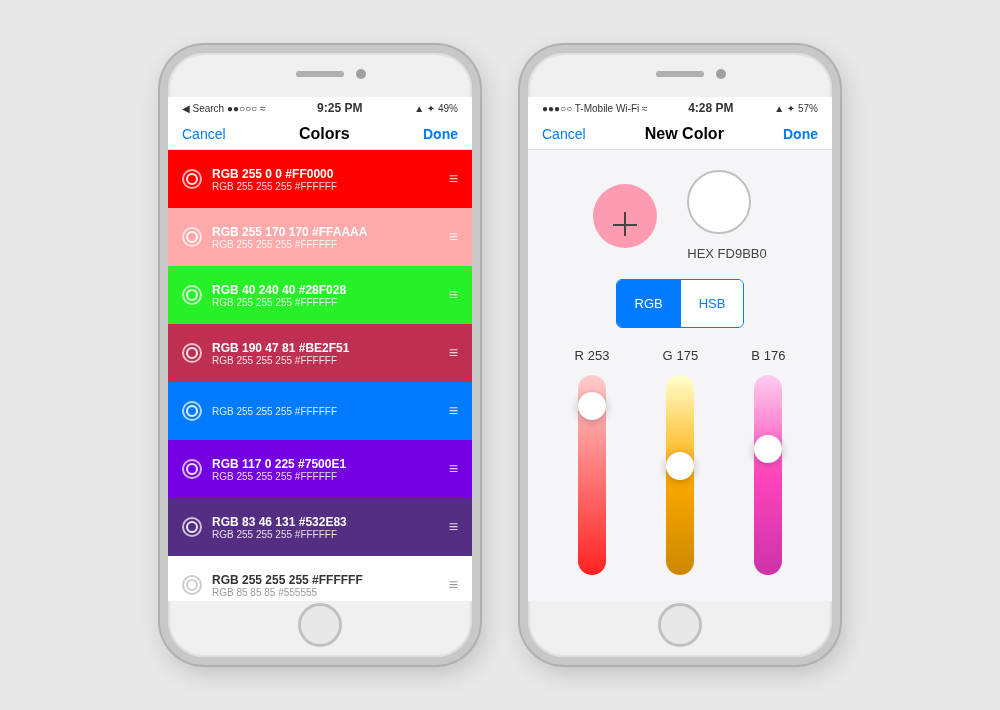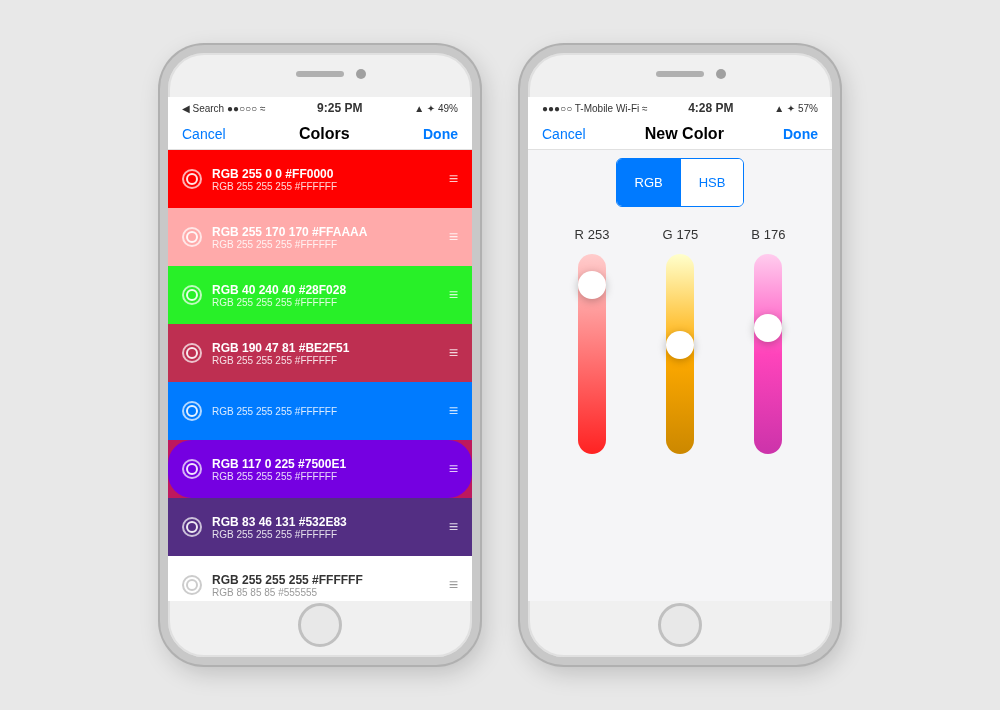--- a/index.html
+++ b/index.html
@@ -63,21 +63,21 @@
       border: 3px solid #c0c0c0;
       border-radius: 50%;
       background: #e8e8e8;
       z-index: 10;
     }
     .phone-screen {
       width: 100%;
       flex: 1;
       margin-top: 44px;
       margin-bottom: 56px;
-      background: #be185d;
+      background: #7dd3fc;
       display: flex;
       flex-direction: column;
       overflow: hidden;
       justify-content: space-between;
     }
     
     .status-bar {
       display: flex;
       justify-content: space-between;
       align-items: center;
@@ -331,21 +331,21 @@
     </div>
     <div class="color-row-menu">≡</div>
   </div>
           <div class="color-row" style="background: rgb(0, 123, 255);">
     <div class="color-row-icon"></div>
     <div class="color-row-text">
       <div class="color-row-sub">RGB 255 255 255   #FFFFFF</div>
     </div>
     <div class="color-row-menu">≡</div>
   </div>
-          <div class="color-row" style="background: rgb(117, 0, 225); border-radius: 24px;">
+          <div class="color-row" style="background: rgb(117, 0, 225);">
     <div class="color-row-icon"></div>
     <div class="color-row-text">
       <div class="color-row-main">RGB 117 0 225   #7500E1</div>
       <div class="color-row-sub">RGB 255 255 255   #FFFFFF</div>
     </div>
     <div class="color-row-menu">≡</div>
   </div>
           <div class="color-row" style="background: rgb(83, 46, 131);">
     <div class="color-row-icon"></div>
     <div class="color-row-text">
@@ -378,20 +378,31 @@
         <span class="status-right">▲ ✦ 57%</span>
       </div>
 
       <div class="nav-bar">
         <span class="nav-cancel">Cancel</span>
         <span class="nav-title">New Color</span>
         <span class="nav-done">Done</span>
       </div>
 
       <div class="new-color-screen">
+        <div class="color-preview-area">
+          <div style="position:relative; display:flex; flex-direction:column; align-items:center;">
+            <div class="preview-circle" style="background:#FD9BB0;"></div>
+            <div style="position:absolute; top:28px; left:50%; width:2px; height:24px; background:#444; transform:translateX(-50%);"></div>
+            <div style="position:absolute; top:40px; left:50%; width:24px; height:2px; background:#444; transform:translateX(-50%);"></div>
+          </div>
+          <div style="display:flex; flex-direction:column; align-items:flex-start; gap:8px;">
+            <div class="preview-circle-empty"></div>
+            <span class="hex-value">HEX FD9BB0</span>
+          </div>
+        </div>
 
         <div class="mode-tabs">
           <div class="mode-tab-group">
             <div class="mode-tab active">RGB</div>
             <div class="mode-tab">HSB</div>
           </div>
         </div>
 
         <div class="sliders-area">
         <div class="slider-col">

